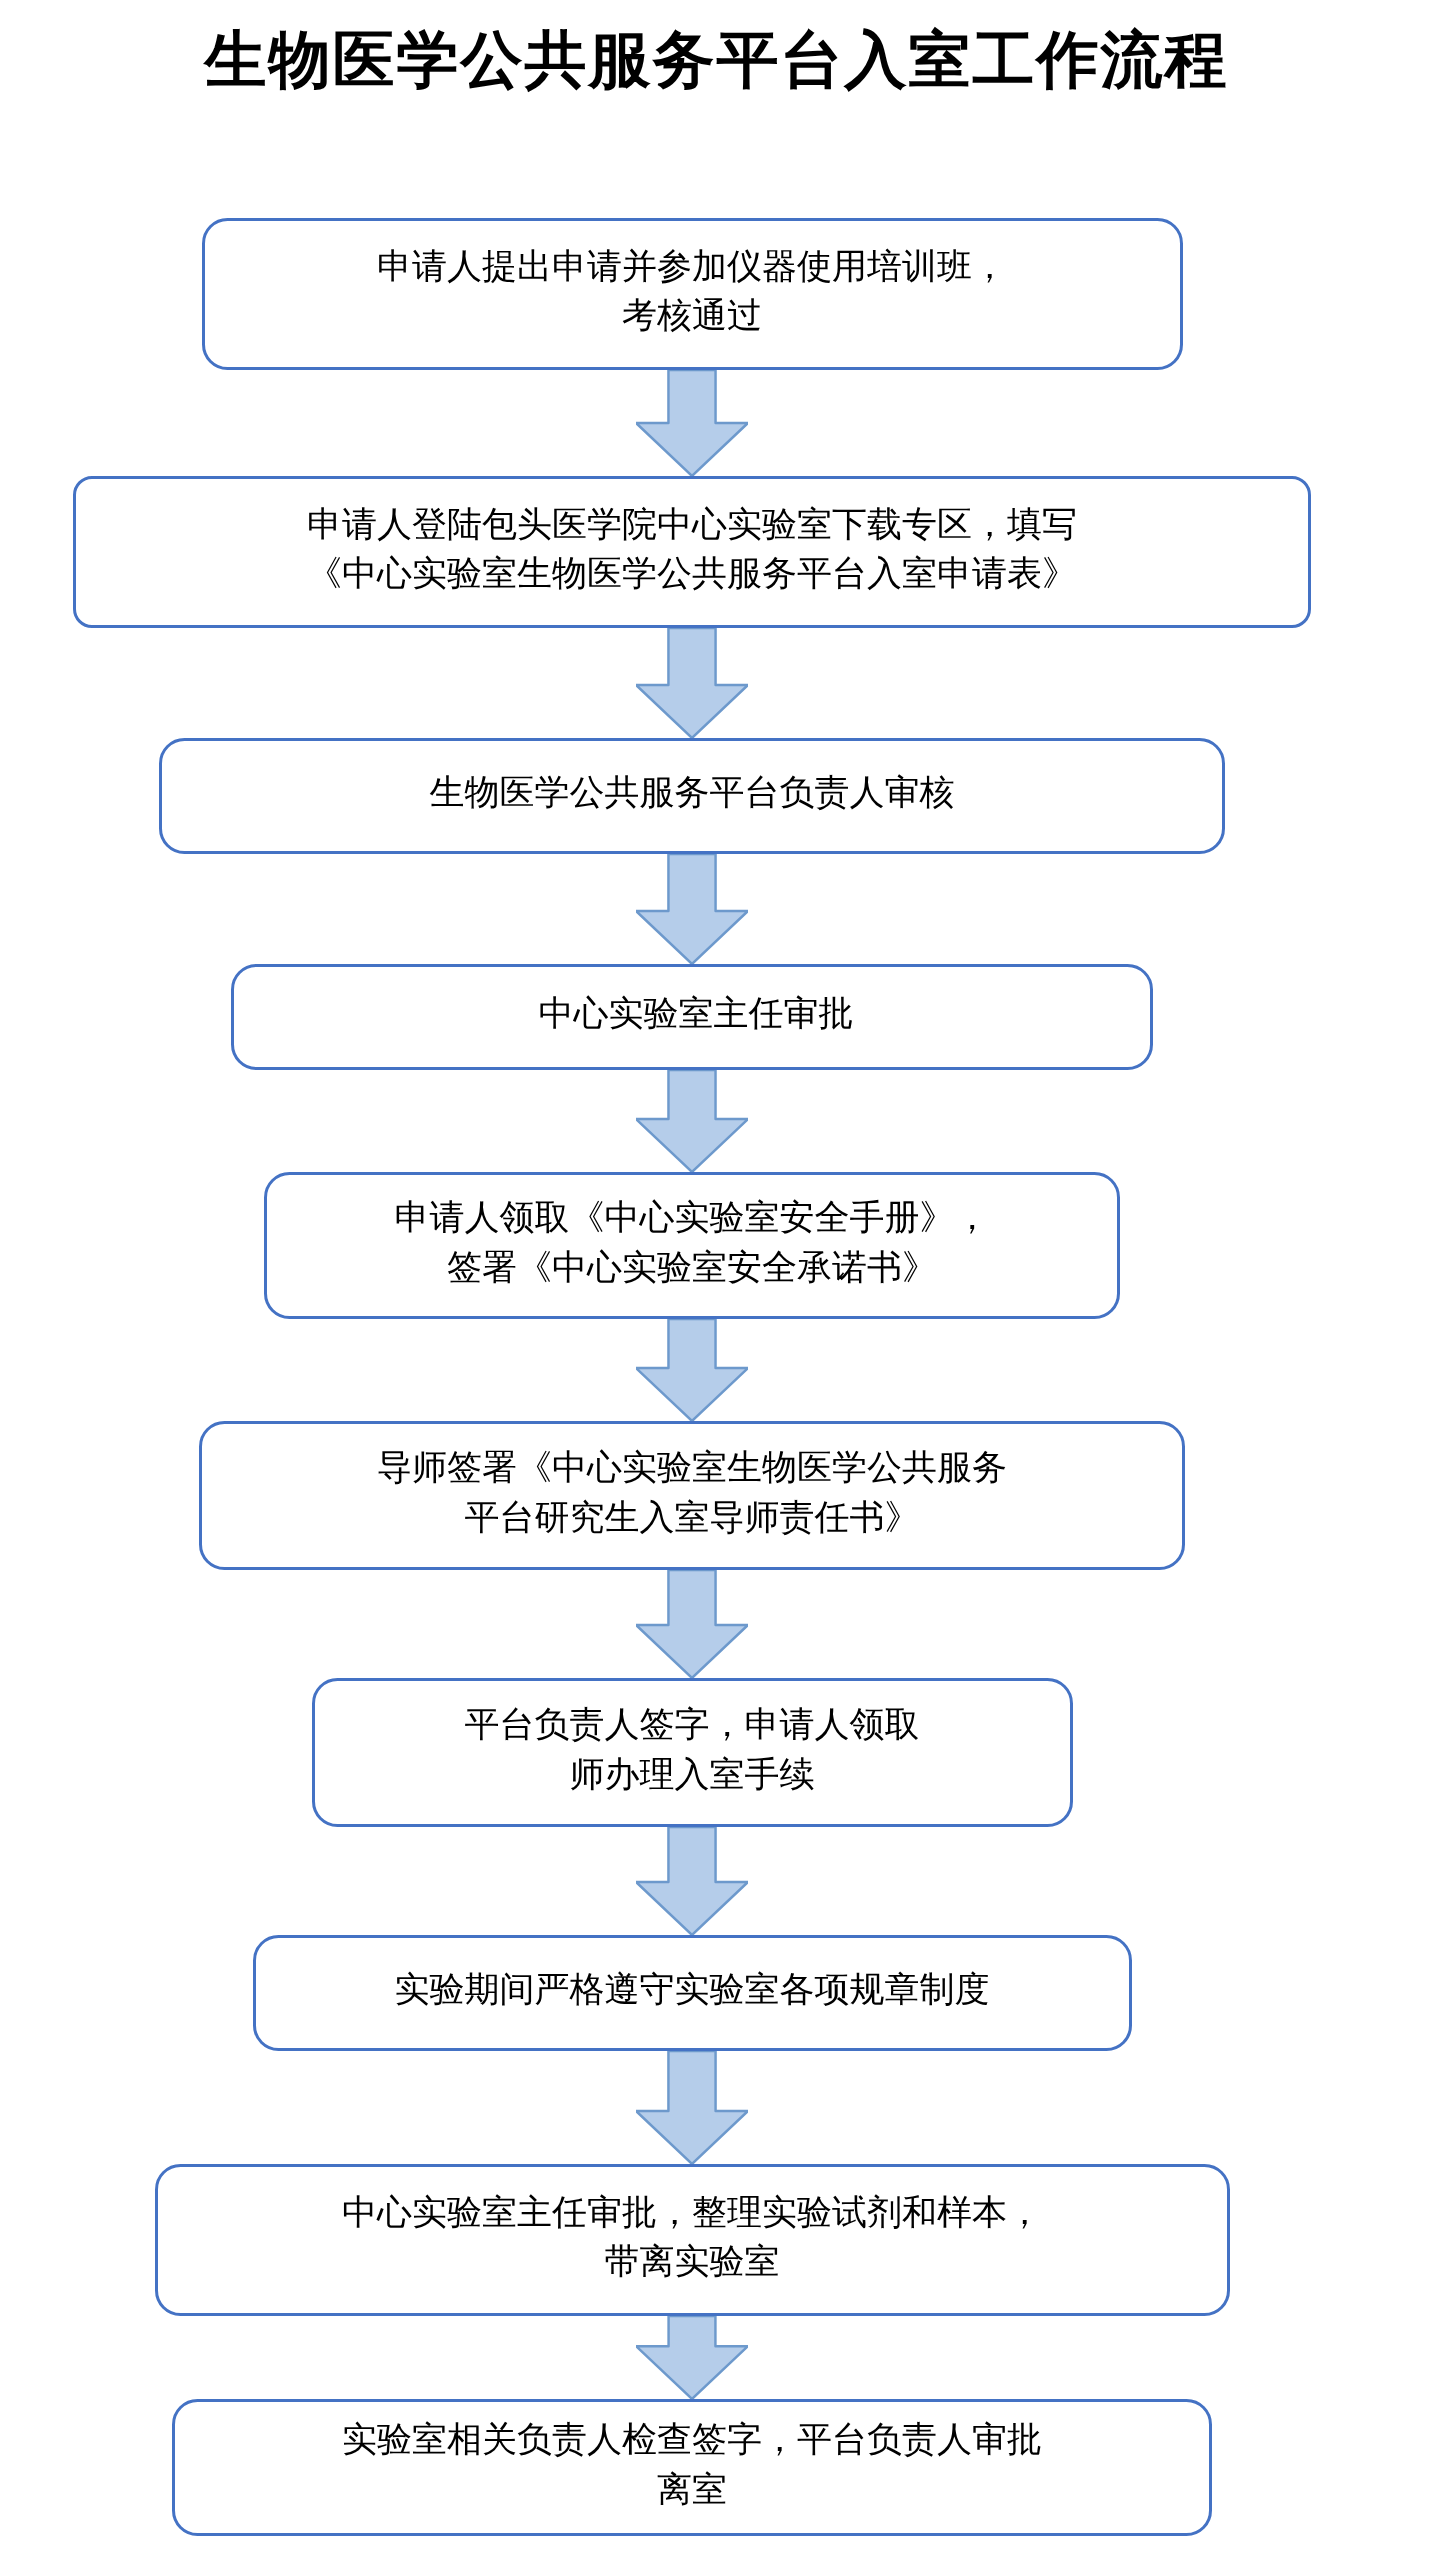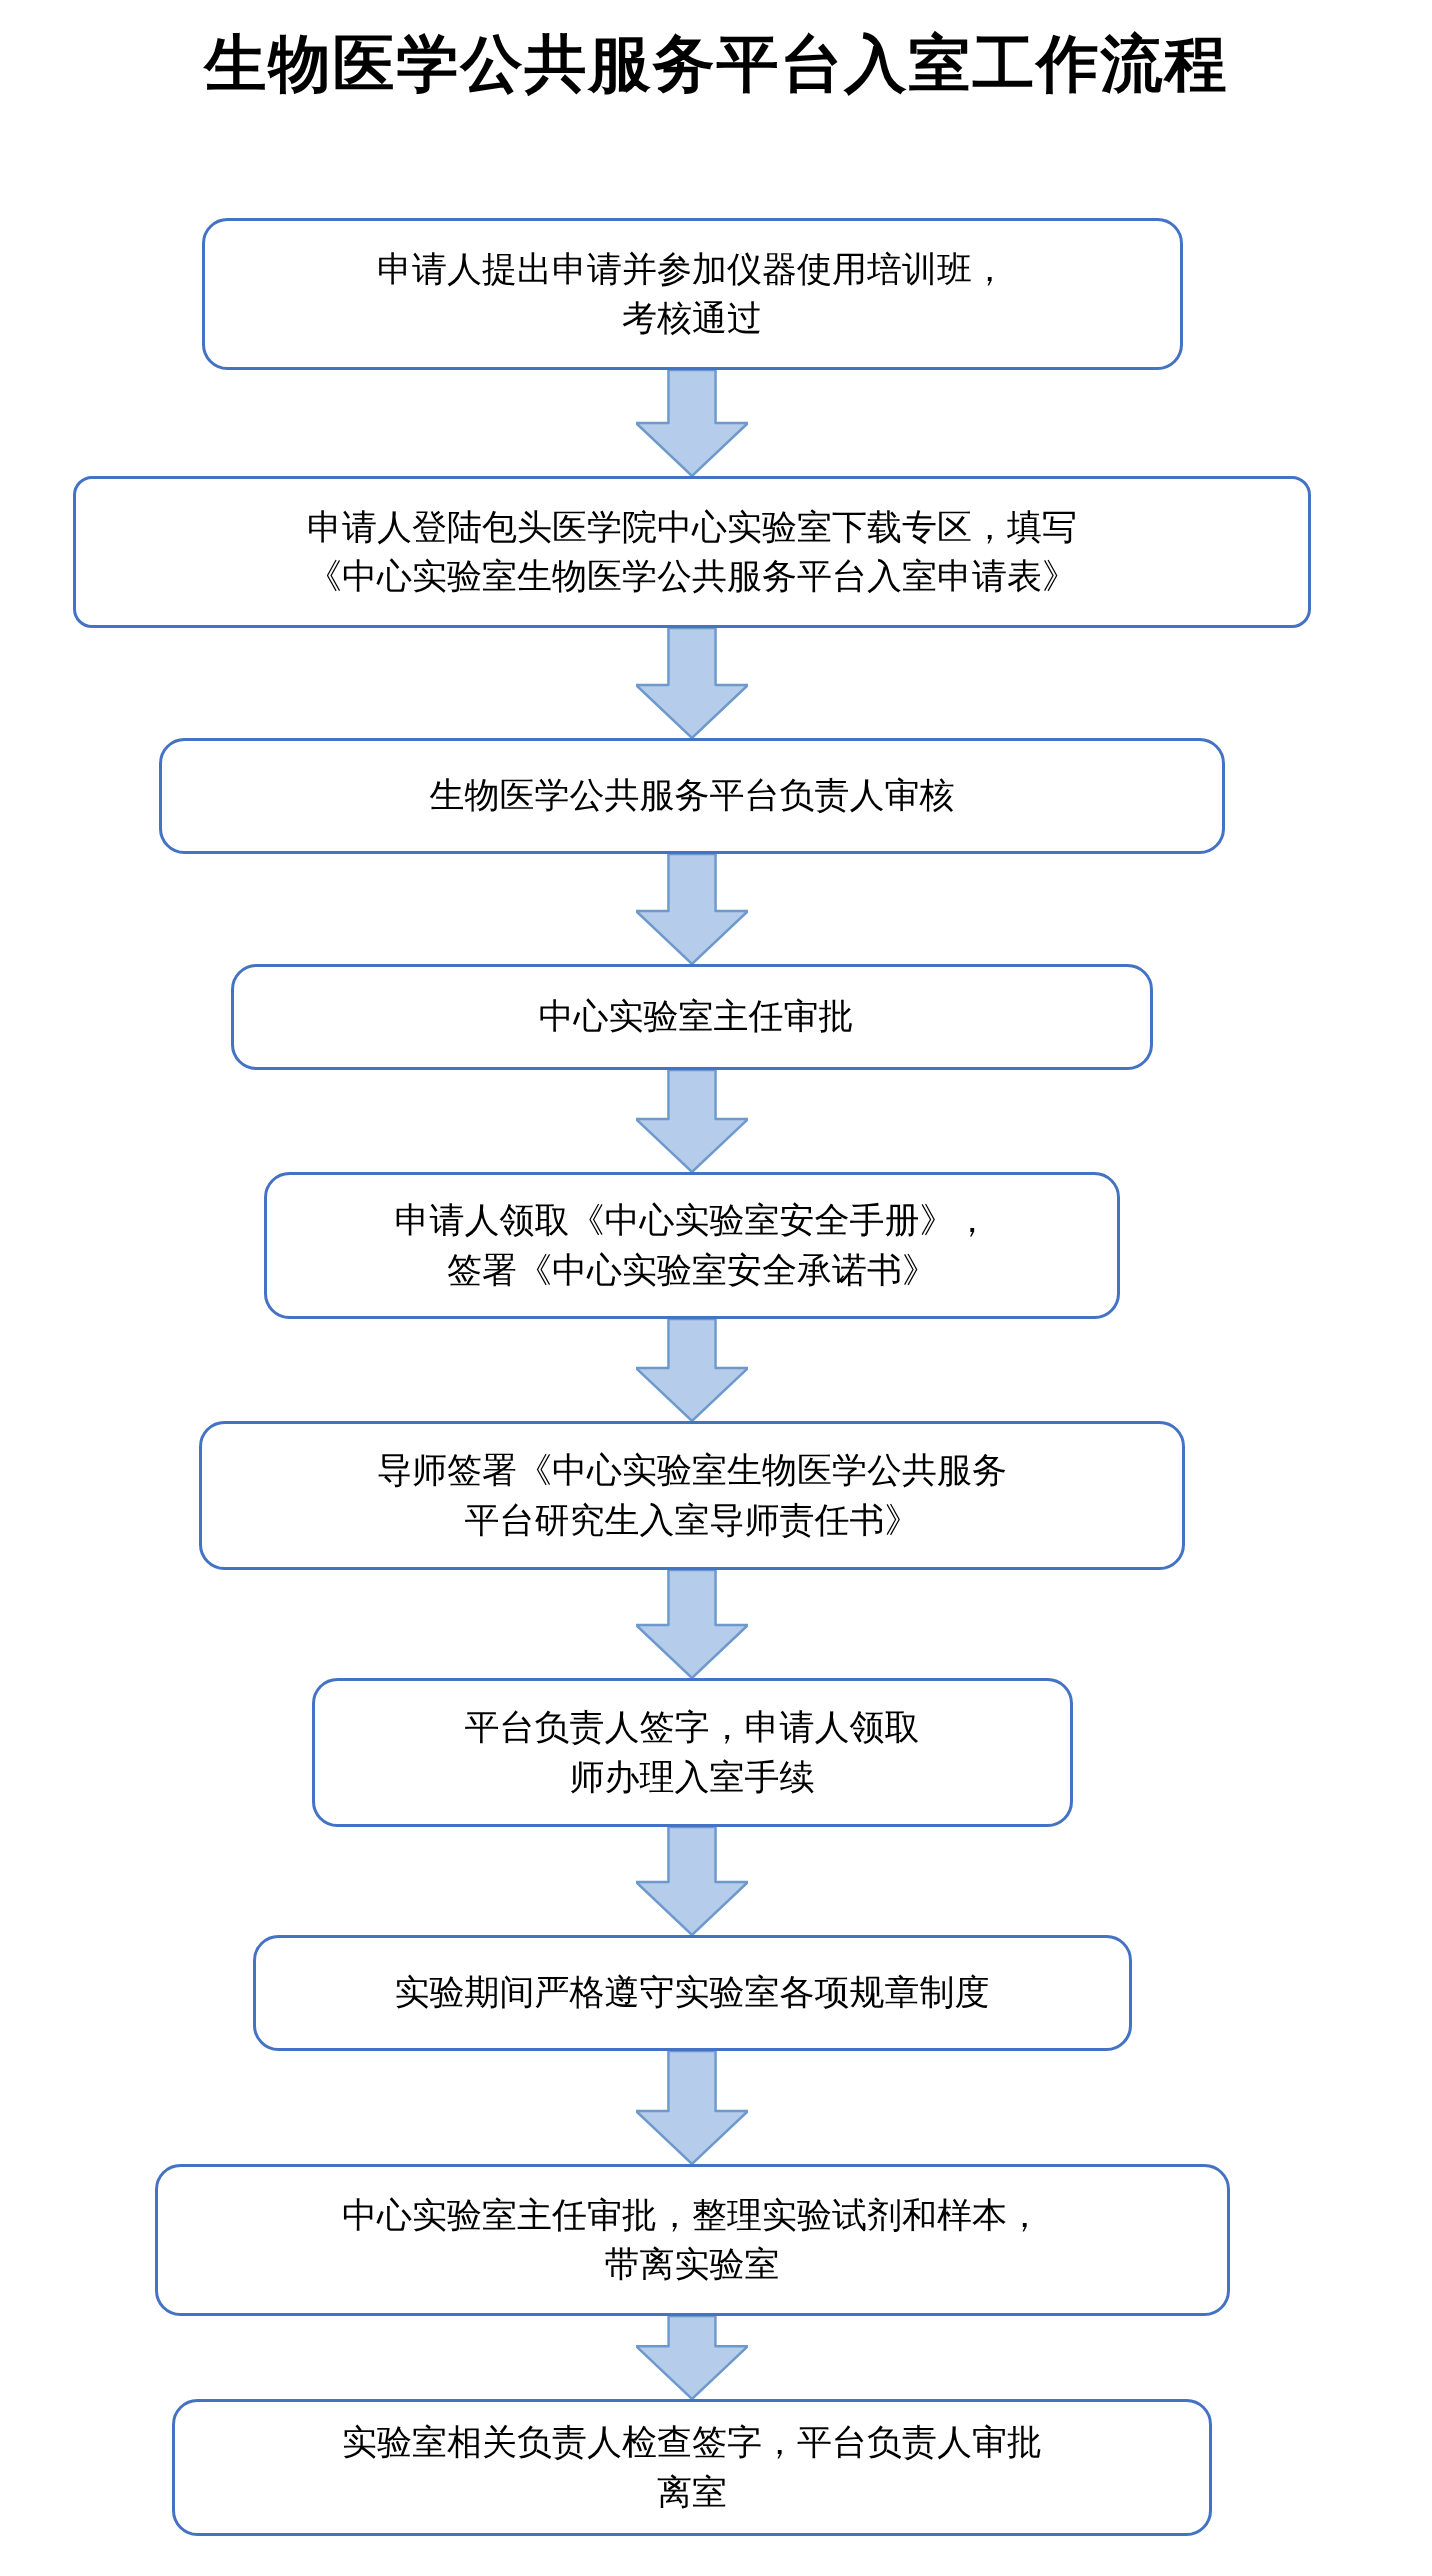--- a/index.html
+++ b/index.html
@@ -6,21 +6,21 @@
     margin: 0;
     padding: 0;
     background: #ffffff;
   }
   .page {
     position: relative;
     width: 1433px;
     height: 2576px;
     background: #ffffff;
     overflow: hidden;
-    font-family: Liberation Serif, serif;
+    font-family: Liberation Mono, monospace;
     color: #000000;
   }
   .title {
     margin: 29px 0 0 0;
     text-align: center;
     font-size: 62px;
     font-weight: bold;
     letter-spacing: 2px;
     line-height: 1.15;
   }

